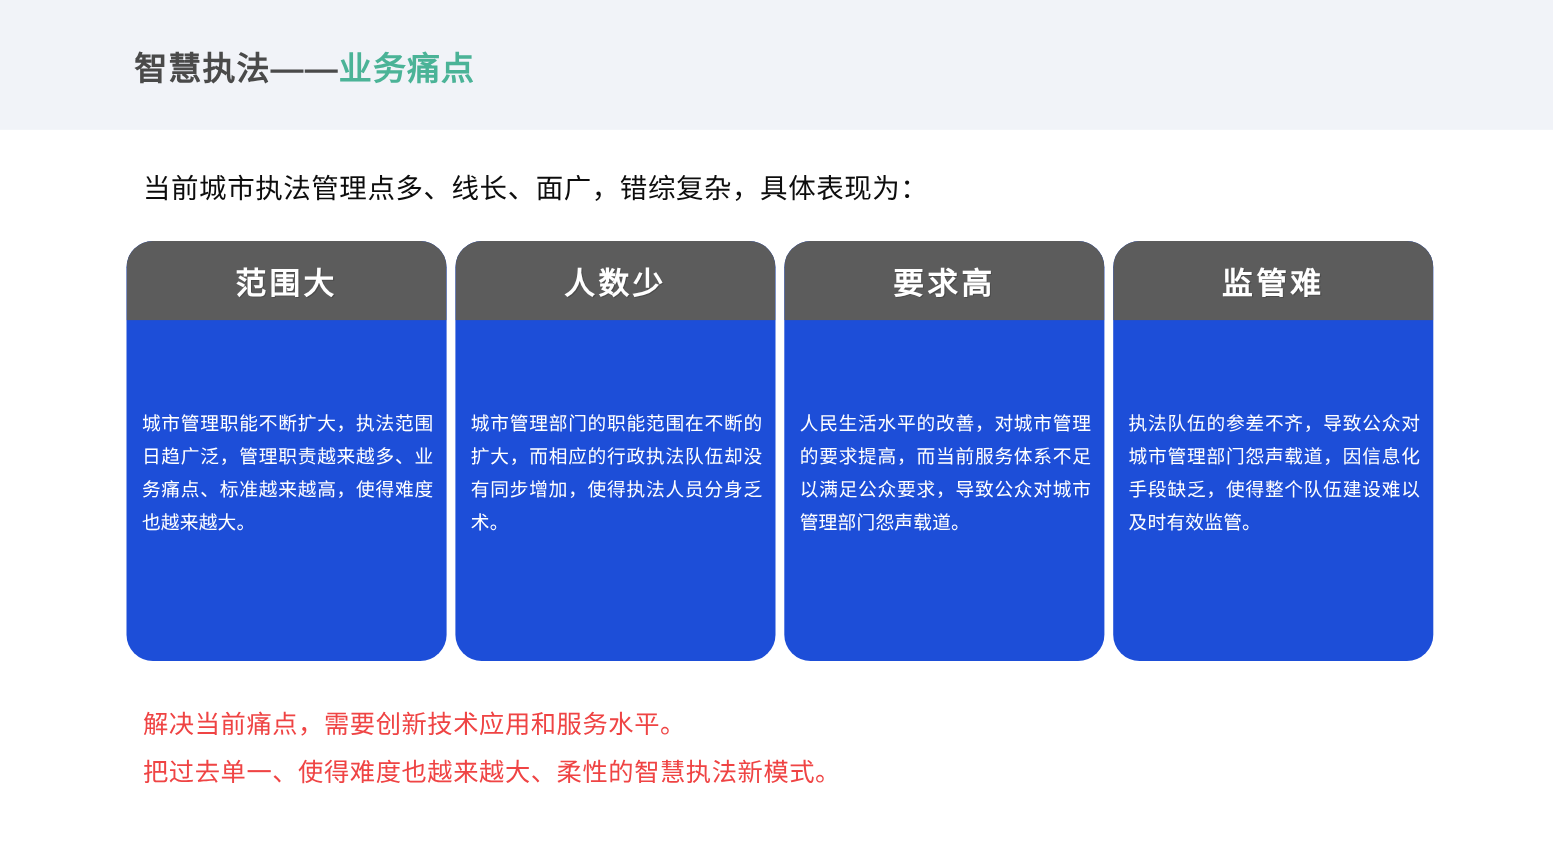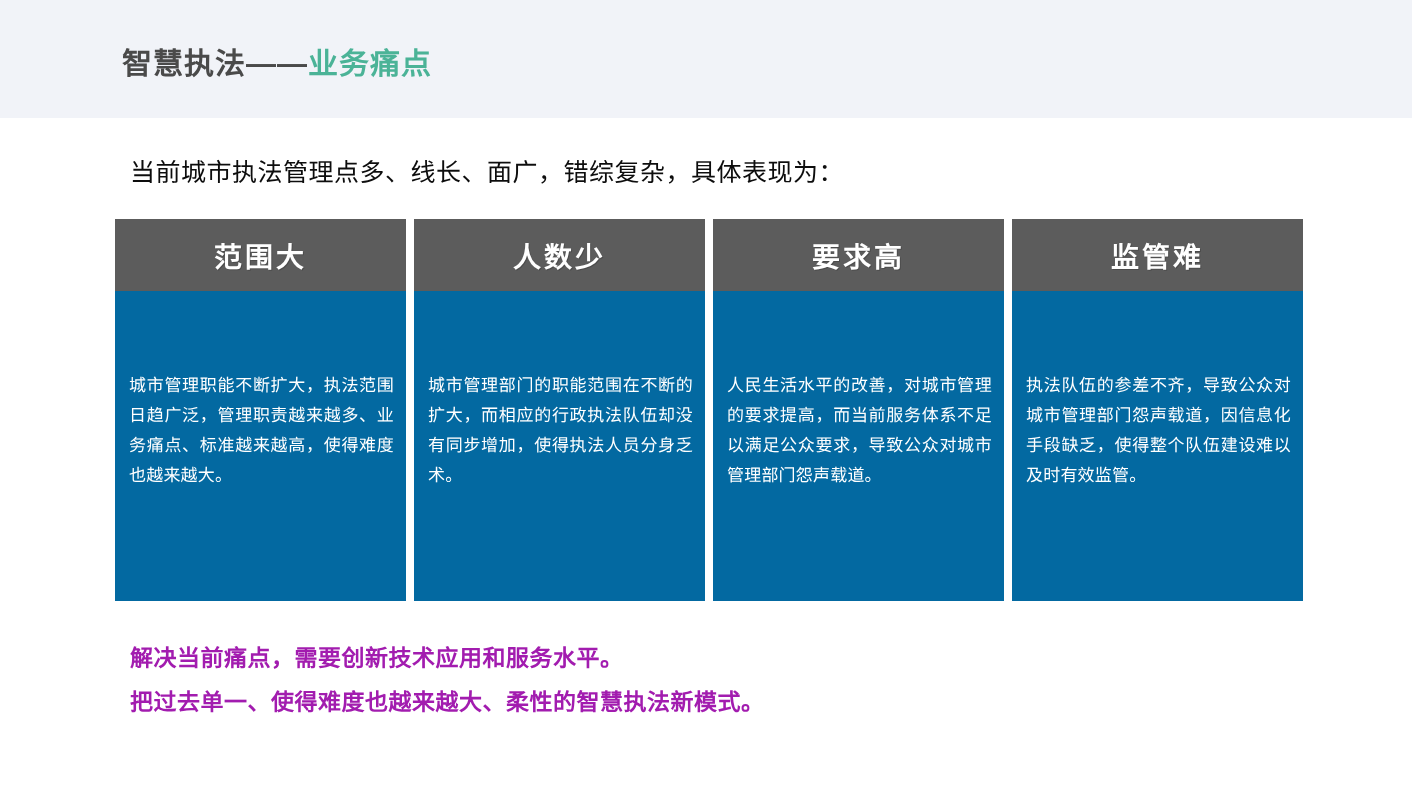--- a/index.html
+++ b/index.html
@@ -63,22 +63,23 @@
     top: 219px;
     width: 1188px;
     height: 382px;
     display: flex;
     gap: 8px;
   }
   .pain-card {
     flex: 1 1 0;
     display: flex;
     flex-direction: column;
-    background: #0369a1;
+    background: #1d4ed8;
     overflow: hidden;
+    border-radius: 24px;
   }
   .card-head {
     height: 72px;
     background: #5c5c5c;
     display: flex;
     align-items: center;
     justify-content: center;
     flex: 0 0 auto;
   }
   .card-head-label {
@@ -106,23 +107,23 @@
   }
 
   
   .footer-lines {
     position: absolute;
     left: 130px;
     top: 636px;
     width: 1200px;
   }
   .footer-line {
-    color: #a21caf;
+    color: #ef4444;
     font-size: 23px;
-    font-weight: bold;
+    font-weight: normal;
     letter-spacing: 0.5px;
     line-height: 44px;
     white-space: nowrap;
   }
 </style>
 </head>
 <body>
 
 <div class="header-band">
   <div class="slide-title">

